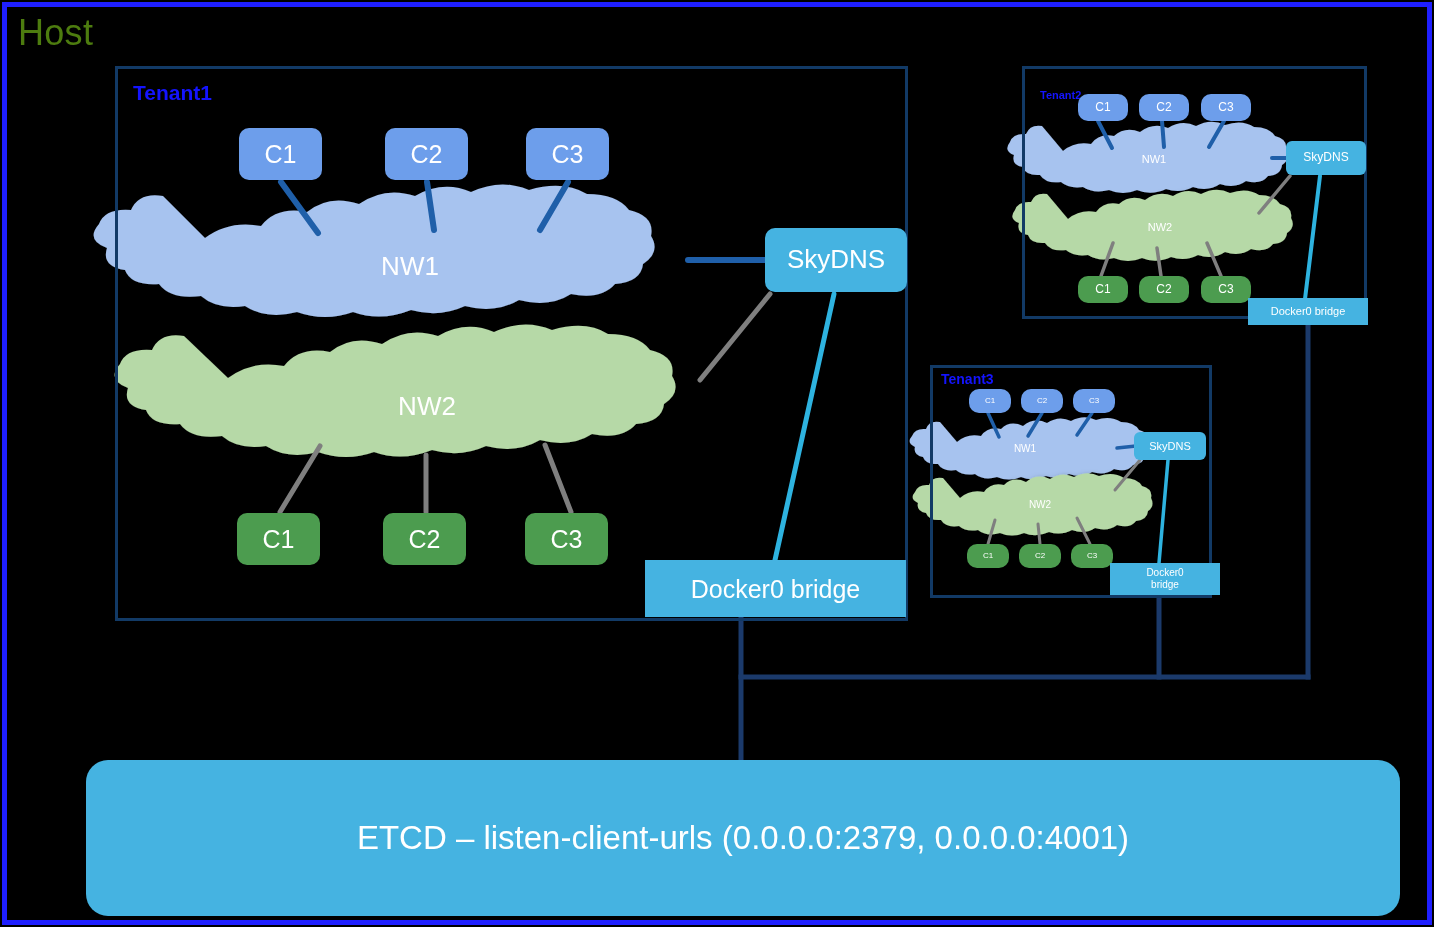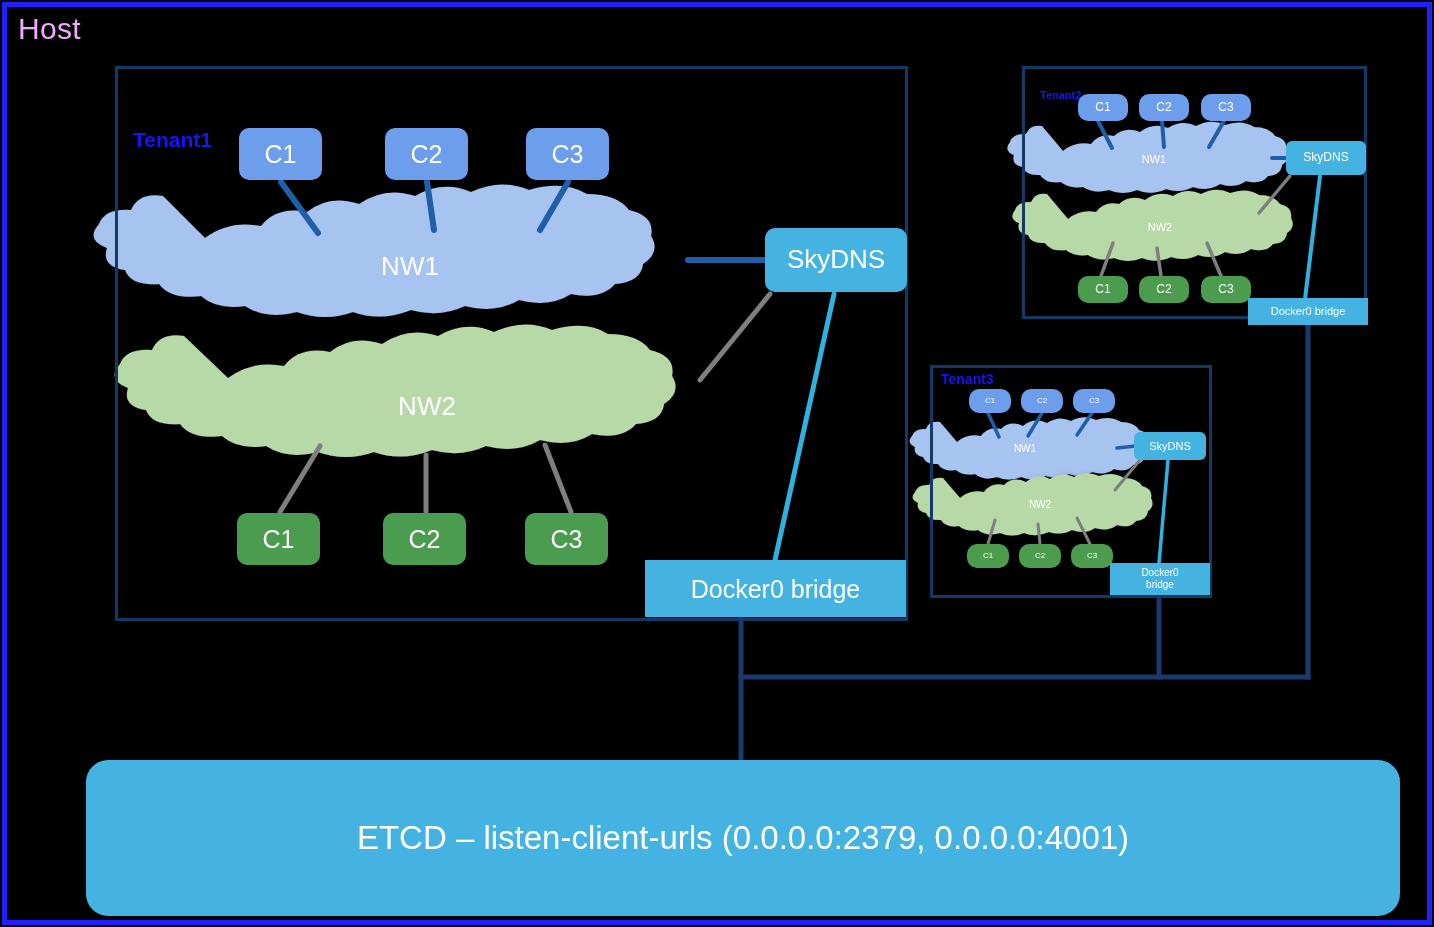--- a/index.html
+++ b/index.html
@@ -13,28 +13,28 @@
   .node{position:absolute;box-sizing:border-box;display:flex;align-items:center;justify-content:center;
         text-align:center;color:#ffffff;line-height:1.12;}
   .rbox{border-radius:10px;}
   .ctr-blue{background:#6d9eeb;}
   .ctr-green{background:#4c9c4f;}
   .cyan{background:#45b3e1;}
 
   
   #host-frame{position:absolute;left:2px;top:2px;width:1430px;height:923px;
      border:5px solid #1f1fff;box-sizing:border-box;background:transparent;}
-  #host-title{position:absolute;left:18px;top:12px;color:#f0abfc;font-size:30px;letter-spacing:.3px;}
+  #host-title{position:absolute;left:18px;top:12px;color:#4d7c0f;font-size:36px;letter-spacing:.3px;}
 
   
   .tenant-frame{position:absolute;box-sizing:border-box;border:3px solid #123a66;background:transparent;}
   .tenant-label{position:absolute;color:#1414ff;font-weight:bold;}
 
   #tenant1-frame{left:115px;top:66px;width:793px;height:555px;}
-  #tenant1-label{left:133px;top:81px;font-size:21px;margin-top:47px;}
+  #tenant1-label{left:133px;top:81px;font-size:21px;}
   #tenant2-frame{left:1022px;top:66px;width:345px;height:253px;}
   #tenant2-label{left:1040px;top:73px;font-size:11px;margin-top:16px;}
   #tenant3-frame{left:930px;top:365px;width:282px;height:233px;}
   #tenant3-label{left:941px;top:371px;font-size:14px;}
 
   
   .t1-ctr{width:83px;height:52px;font-size:25px;}
   #t1-c1-top{left:239px;top:128px;}
   #t1-c2-top{left:385px;top:128px;}
   #t1-c3-top{left:526px;top:128px;}
@@ -63,21 +63,21 @@
   .t3-ctr{width:42px;height:24px;font-size:8px;}
   #t3-c1-top{left:969px;top:389px;}
   #t3-c2-top{left:1021px;top:389px;}
   #t3-c3-top{left:1073px;top:389px;}
   #t3-c1-bot{left:967px;top:544px;}
   #t3-c2-bot{left:1019px;top:544px;}
   #t3-c3-bot{left:1071px;top:544px;}
   #t3-nw1-label{left:1000px;top:443px;width:50px;height:12px;font-size:10px;}
   #t3-nw2-label{left:1015px;top:499px;width:50px;height:12px;font-size:10px;}
   #t3-skydns{left:1134px;top:432px;width:72px;height:28px;font-size:11px;border-radius:6px;}
-  #t3-docker0{left:1110px;top:563px;width:100px;height:32px;font-size:10px;border-radius:0;
+  #t3-docker0{left:1110px;top:563px;width:110px;height:32px;font-size:10px;border-radius:0;
               flex-direction:column;line-height:1.25;}
 
   
   #etcd-bar{left:86px;top:760px;width:1314px;height:156px;border-radius:22px;font-size:33px;}
 </style>
 </head>
 <body>
 
 <div class="stage">
 

